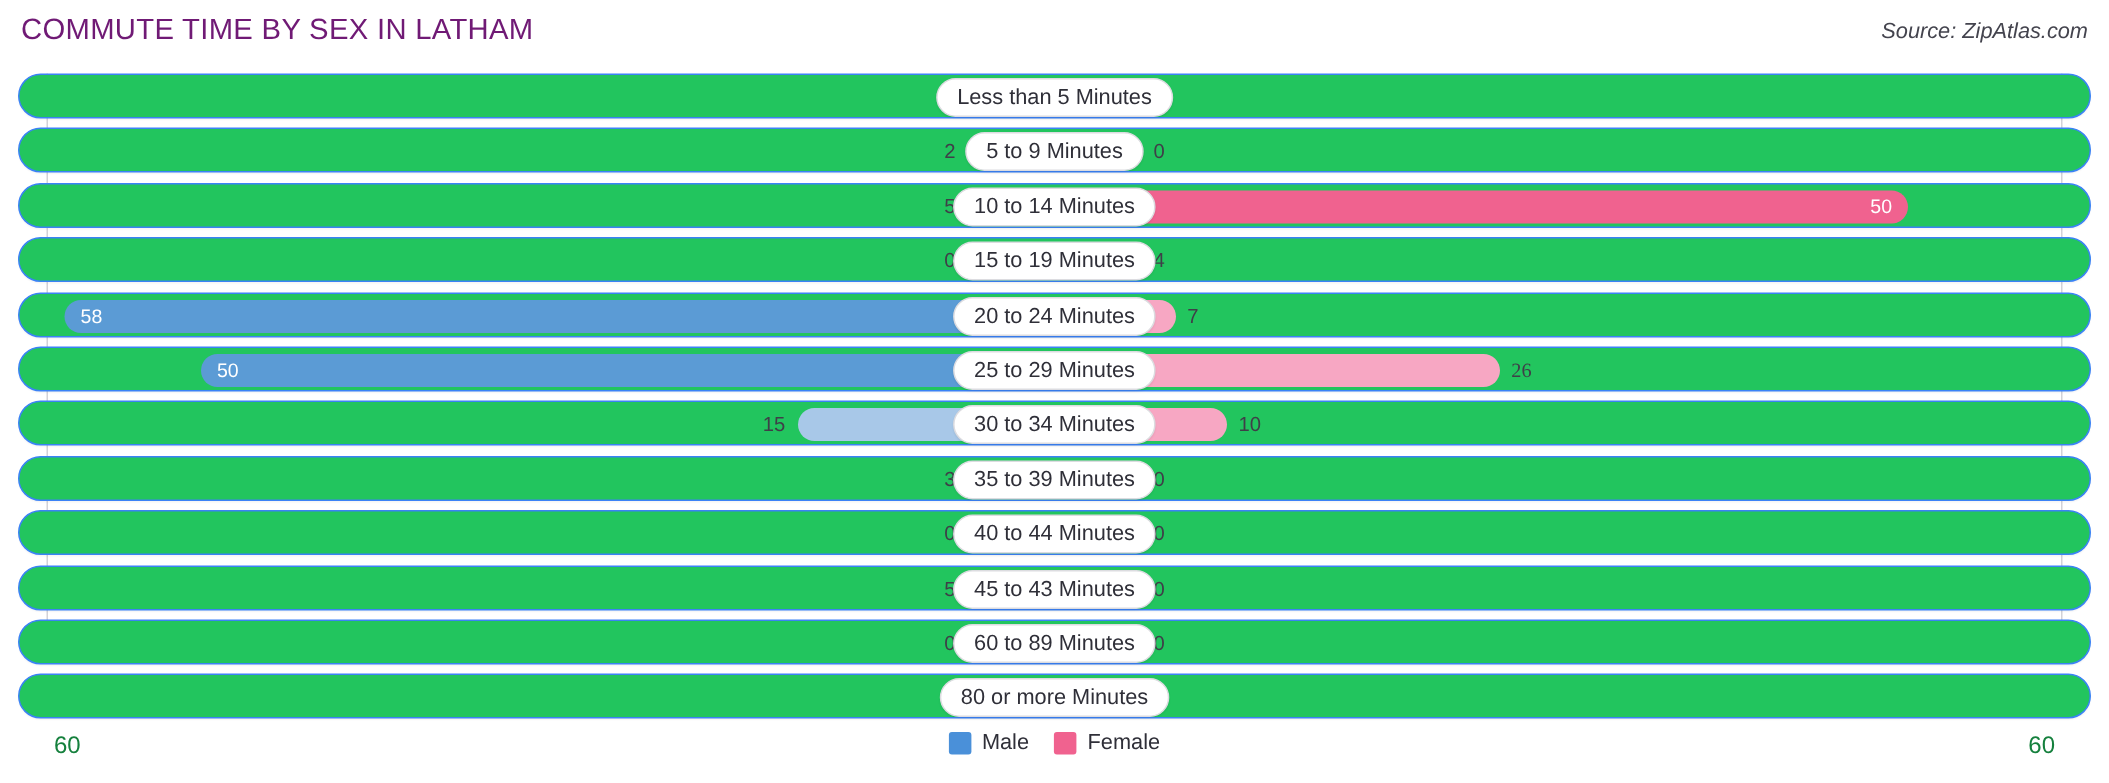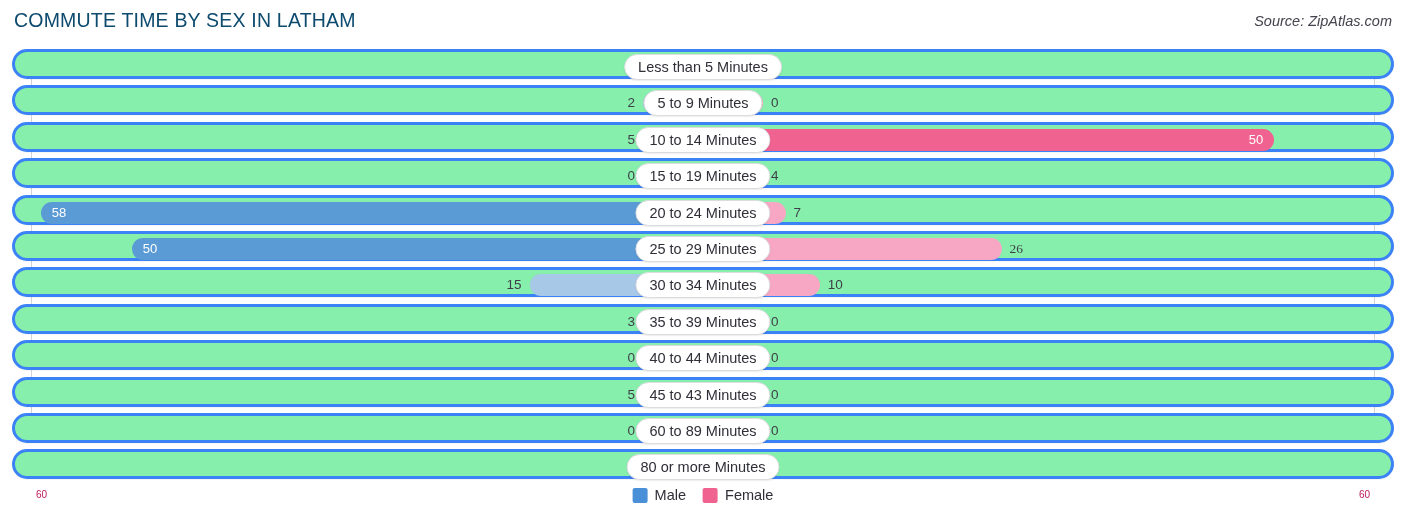--- a/index.html
+++ b/index.html
@@ -7,21 +7,21 @@
     width:1406px; height:522px;
     background:#ffffff;
     font-family:"Liberation Sans", sans-serif;
     overflow:hidden;
   }
   #chart-root { position:relative; width:1406px; height:522px; }
 
   
   .title {
     position:absolute; left:14px; top:9px;
-    font-size:19.5px; color:#0c4a6e; letter-spacing:.2px;
+    font-size:19.5px; color:#701a75; letter-spacing:.2px;
     white-space:nowrap;
   }
   .source {
     position:absolute; right:14px; top:13px;
     font-size:14.5px; font-style:italic; color:#44444e;
     white-space:nowrap;
   }
 
   
   .plot { position:absolute; left:0; top:49px; width:1406px; height:437px; }
@@ -30,22 +30,22 @@
   .axis-line {
     position:absolute; top:0; bottom:48px; width:1px;
     background:#d2d2d8;
   }
   .axis-line.left  { left:31px; }
   .axis-line.right { left:1374px; }
 
   
   .row {
     position:absolute; left:12px; width:1382px; height:30px;
-    background:#86efac;
-    border:3px solid #3b82f6;
+    background:#22c55e;
+    border:1px solid #3b82f6;
     border-radius:15px;
     box-shadow:0 1px 1px rgba(0,0,0,.045);
   }
   .row-inner {
     position:absolute; inset:0;
   }
 
   
   .bar {
     position:absolute; top:4px; height:22px;
@@ -84,21 +84,21 @@
     border:1px solid #dcdce0;
     border-radius:13px;
     font-size:14.5px; color:#2f2f38;
     white-space:nowrap;
     box-shadow:0 1px 1.5px rgba(0,0,0,.07);
   }
 
   
   .axis-label {
     position:absolute; top:489px;
-    font-size:10px; color:#be185d; white-space:nowrap;
+    font-size:16px; color:#15803d; white-space:nowrap;
   }
   .axis-label.left  { left:36px; }
   .axis-label.right { right:36px; }
 
   .legend {
     position:absolute; top:487px; left:50%; transform:translateX(-50%);
     display:flex; align-items:center; gap:17px;
     white-space:nowrap;
   }
   .legend-item { display:flex; align-items:center; gap:7px; }

